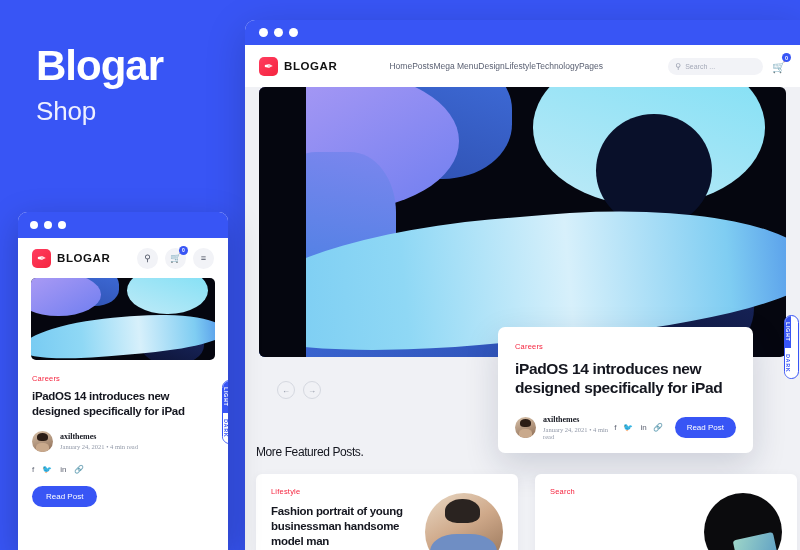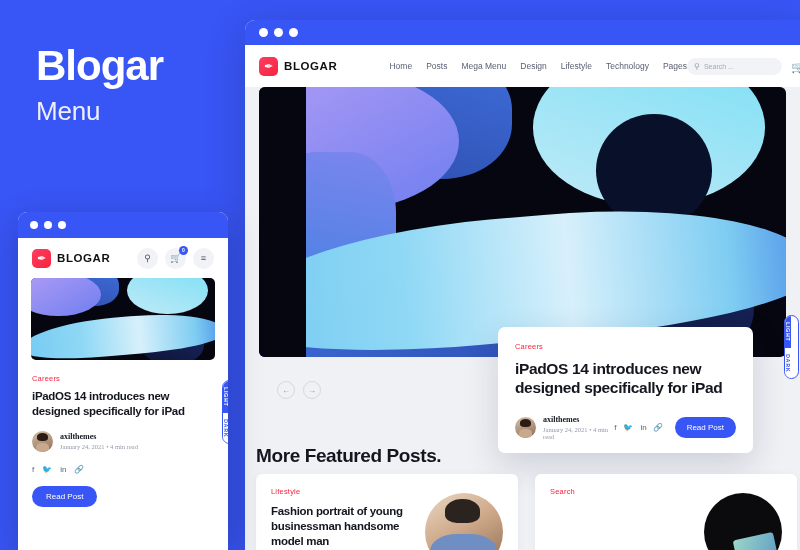--- a/index.html
+++ b/index.html
@@ -44,21 +44,21 @@
   }
   .logo { display:flex; align-items:center; gap:6px; }
   .logo-mark {
     width:19px; height:19px; border-radius:5px;
     background:linear-gradient(140deg,#ff3c5f,#f5253f);
     display:flex; align-items:center; justify-content:center;
     color:#fff; font-size:11px; line-height:1;
   }
   .logo-text { font-size:11.5px; font-weight:bold; color:#111; letter-spacing:.6px; }
 
-  .d-menu { display:flex; gap:14px; margin-left:52px; }
+  .d-menu { display:flex; margin-left:52px; }
   .d-menu span { font-size:8.5px; color:#5a6072; white-space:nowrap; }
 
   .d-right { margin-left:auto; display:flex; align-items:center; gap:9px; }
   .d-search {
     width:95px; height:17px; border-radius:9px; background:#f2f3f7;
     display:flex; align-items:center; gap:4px; padding:0 7px;
   }
   .d-search .sicon { font-size:8px; color:#9aa0b0; }
   .d-search .stxt { font-size:7px; color:#a4a9b8; }
   .cart-wrap { position:relative; }
@@ -133,21 +133,21 @@
   }
 
   .arrows { position:absolute; left:32px; top:294px; display:flex; gap:8px; }
   .arrow {
     width:18px; height:18px; border-radius:50%; border:1px solid #d5d8e0;
     display:flex; align-items:center; justify-content:center;
     font-size:8px; color:#8d93a3; background:transparent;
   }
   .more-title {
     position:absolute; left:11px; top:358px;
-    font-size:19px; font-weight:bold; color:#14161f; letter-spacing:-.4px;
+    font-size:12px; font-weight:normal; color:#14161f; letter-spacing:-.4px;
   }
 
   .post-grid { position:absolute; left:11px; top:387px; display:flex; gap:17px; }
   .post-card {
     width:262px; height:110px; background:#fff; border-radius:6px;
     padding:13px 0 0 15px; display:flex; overflow:hidden;
     box-shadow:0 2px 10px rgba(20,28,70,.05);
   }
   .pc-left { width:150px; }
   .pc-ttl { font-size:11.5px; font-weight:bold; color:#14161f; line-height:1.32;
@@ -204,21 +204,21 @@
     margin-top:12px; background:#3855f5; color:#fff; font-size:8px; font-weight:500;
     padding:6px 14px; border-radius:12px; border:none; display:inline-block;
   }
   .m-ldt { right:-9px; top:168px; }
 </style>
 </head>
 <body>
 
 <div class="promo">
   <div class="promo-title">Blogar</div>
-  <div class="promo-sub">Menu</div>
+  <div class="promo-sub">Shop</div>
 </div>
 
 <div class="win desktop">
 
   <div class="titlebar">
     <span class="dot"></span>
     <span class="dot"></span>
     <span class="dot"></span>
   </div>
 

